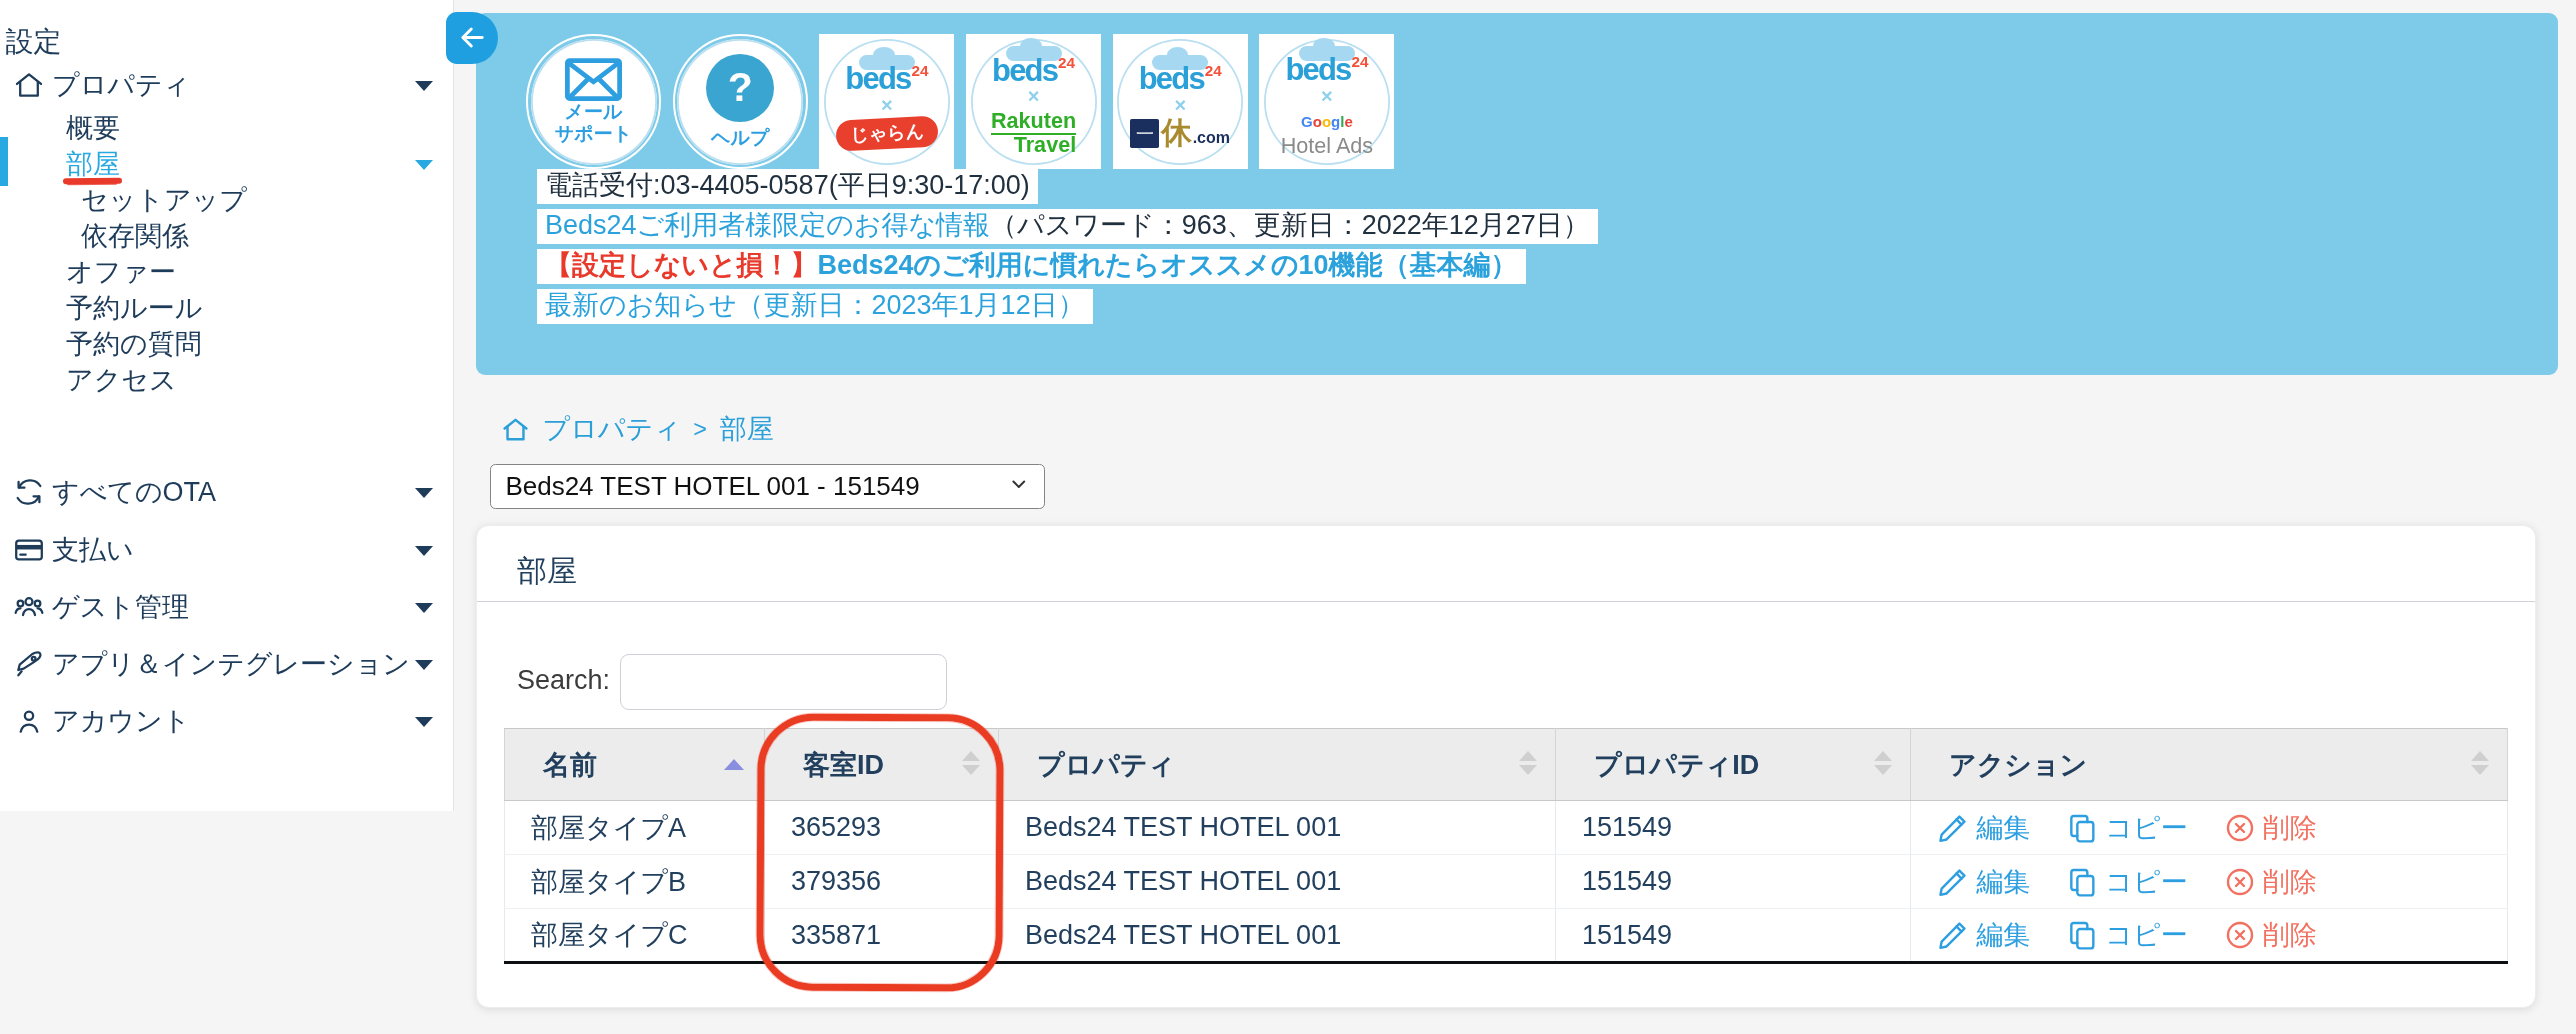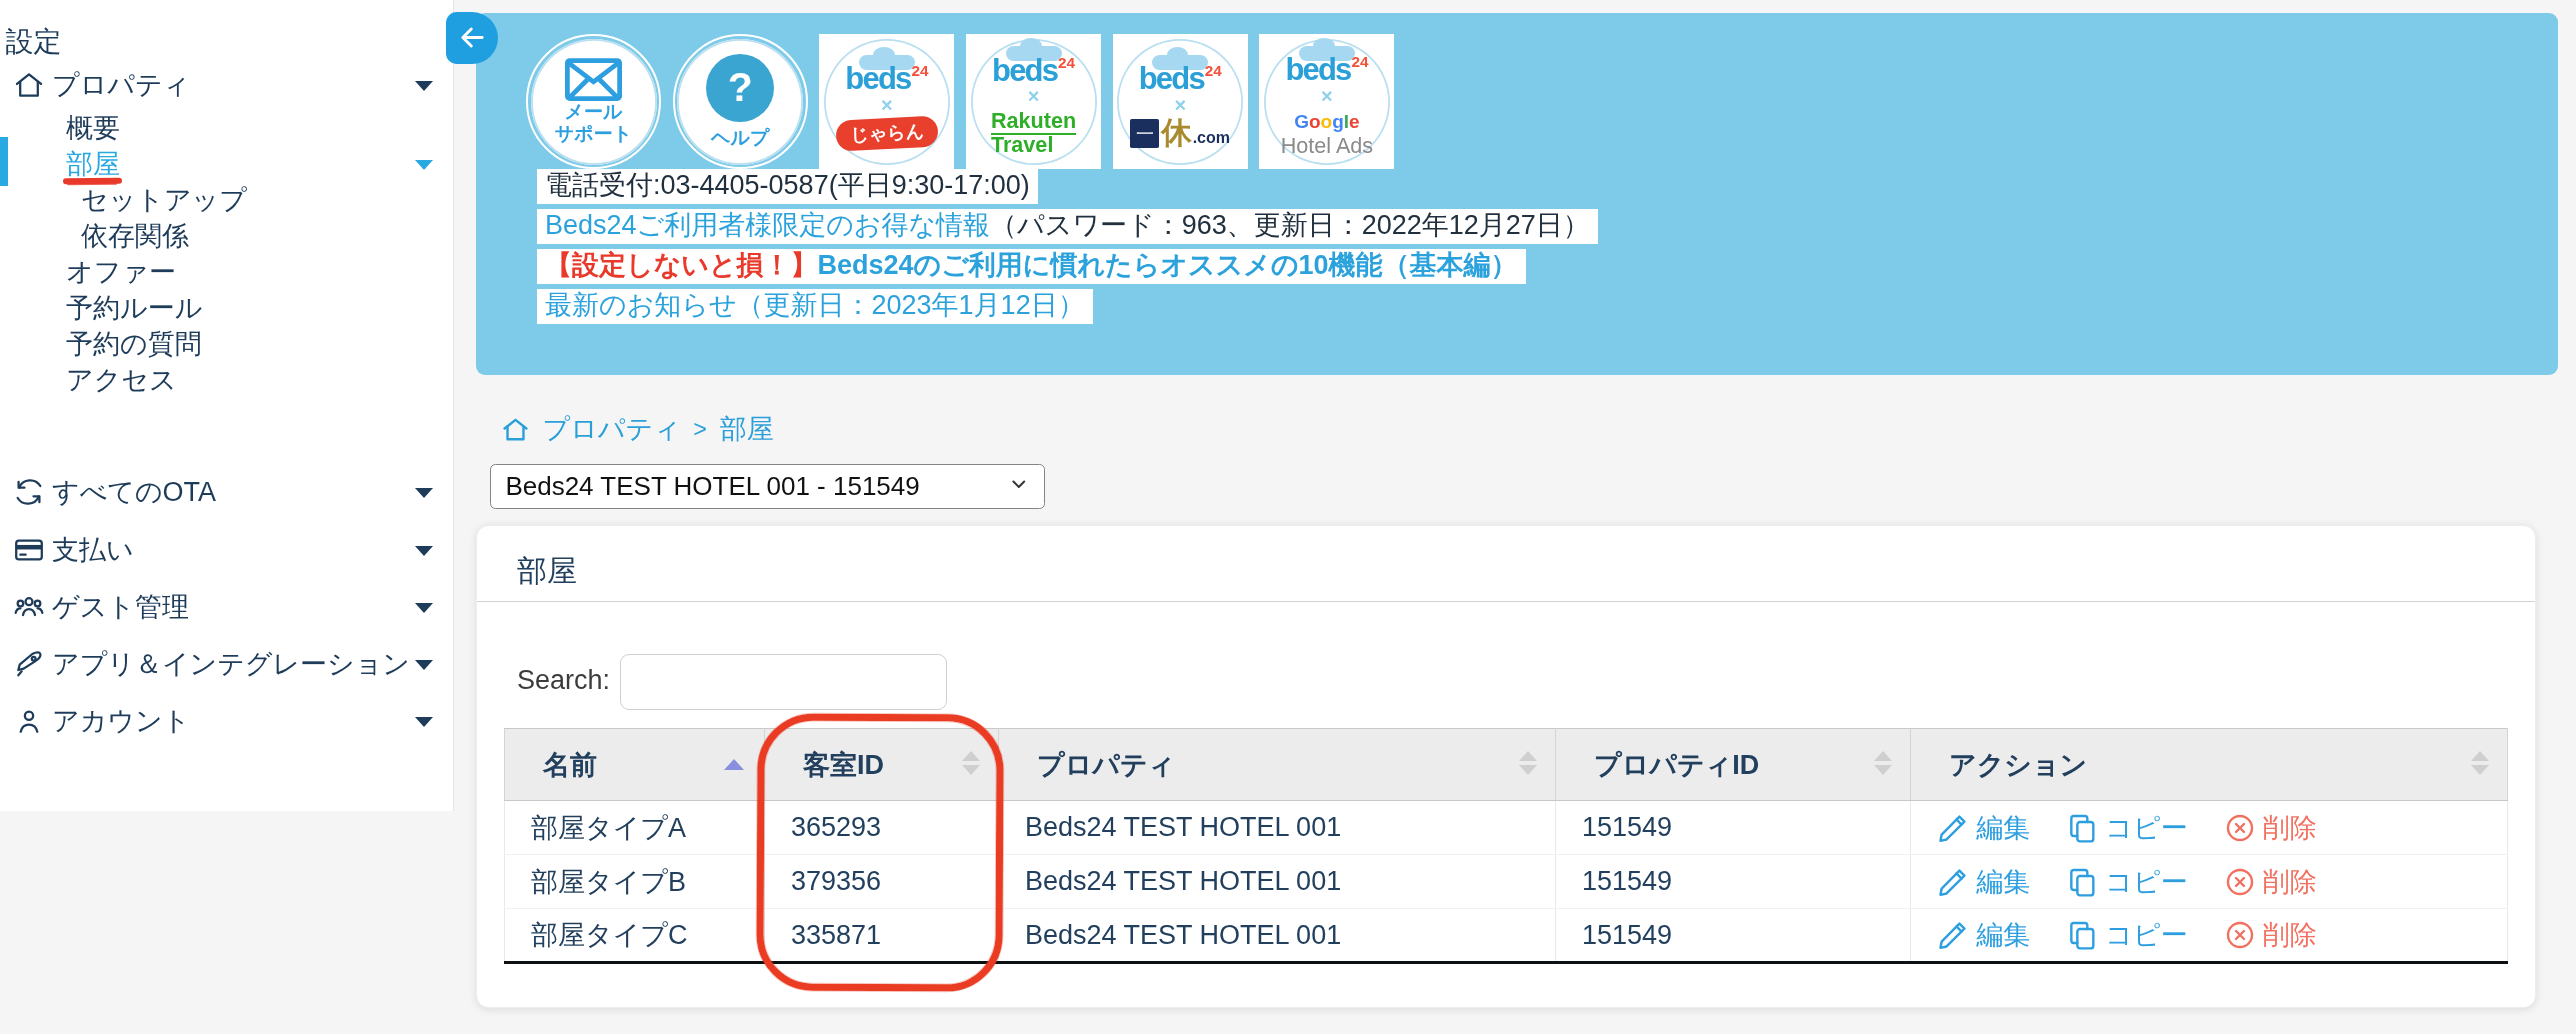--- a/index.html
+++ b/index.html
@@ -74,27 +74,27 @@
   .cloud { width:56px; height:14.4px; background:#a6d9f1; border-radius:9px; position:relative; margin-bottom:-6.3px; z-index:1; }
   .cloud::before { content:""; position:absolute; left:14.4px; top:-8px; width:21.6px; height:16px; background:#a6d9f1; border-radius:50%; }
   .beds-row { display:flex; align-items:flex-start; z-index:2; }
   .beds-word { font-size:31px; font-weight:800; color:#2a9fd8; letter-spacing:-1.8px; }
   .beds-sup { font-size:15.3px; font-weight:800; color:#f4503a; margin-left:0.9px; }
   .logo-cross { font-size:20px; color:#8fd0ec; font-weight:bold; line-height:21.6px; margin:0.9px 0; }
   .jalan-pill {
     background:#e8402d; color:#fff; font-size:18px; font-weight:bold;
     padding:6.3px 14.4px; border-radius:20px; transform:rotate(-3deg); white-space:nowrap;
   }
-  .rakuten { font-size:21.6px; font-weight:800; color:#2fae27; line-height:24px; text-align:left; }
+  .rakuten { font-size:21.6px; font-weight:800; color:#2fae27; line-height:24px; text-align:right; }
   .rakuten .rk1 { border-bottom:2.7px solid #2fae27; }
   .ikkyu { display:flex; align-items:flex-end; }
   .ikyu-sq { width:29px; height:29px; background:#1b2f5e; color:#fff; font-size:18px; display:flex; align-items:center; justify-content:center; border-radius:1.8px; }
   .ikyu-kyu { font-family:"Liberation Serif","DejaVu Serif",serif; font-size:30.5px; font-weight:bold; color:#a98a2f; margin-left:1.8px; }
   .ikyu-com { font-size:16px; font-weight:bold; color:#1b2f5e; margin-left:0.9px; margin-bottom:1.8px; }
-  .google-line { font-size:19px; font-weight:bold; letter-spacing:0px; line-height:25px; }
+  .google-line { font-size:15px; font-weight:bold; letter-spacing:0px; line-height:25px; }
   .g-b { color:#4285F4; } .g-r { color:#EA4335; } .g-y { color:#FBBC05; } .g-g { color:#34A853; }
   .hotelads { font-size:21.6px; color:#8a8a8a; line-height:23.4px; }
 
   .banner-lines { position:absolute; left:25px; top:156px;padding-left:36px; }
   .bline { display:table; background:#ffffff; padding:1.8px 8px 2.7px 8px; margin-bottom:4.5px;
            font-size:27px; line-height:31px; white-space:nowrap; }
   .t-dark { color:#21303e; }
   .t-blue { color:#2ba2dc; }
   .t-red  { color:#e8392b; }
   .bold   { font-weight:bold; }

